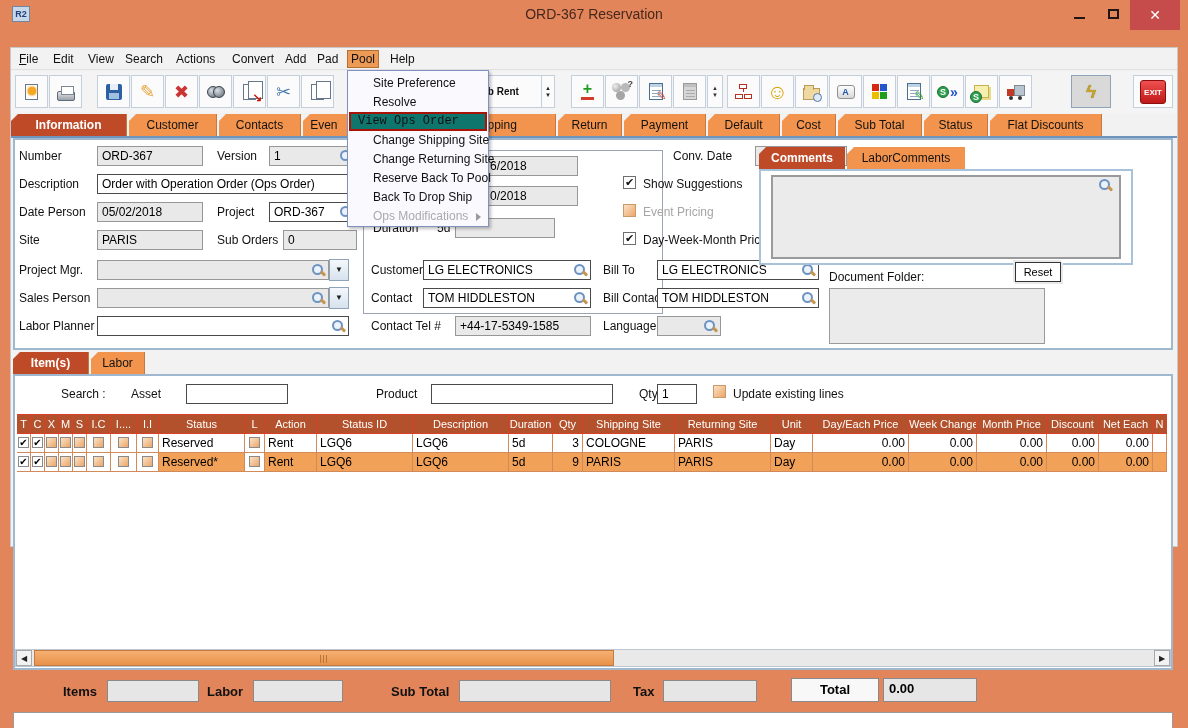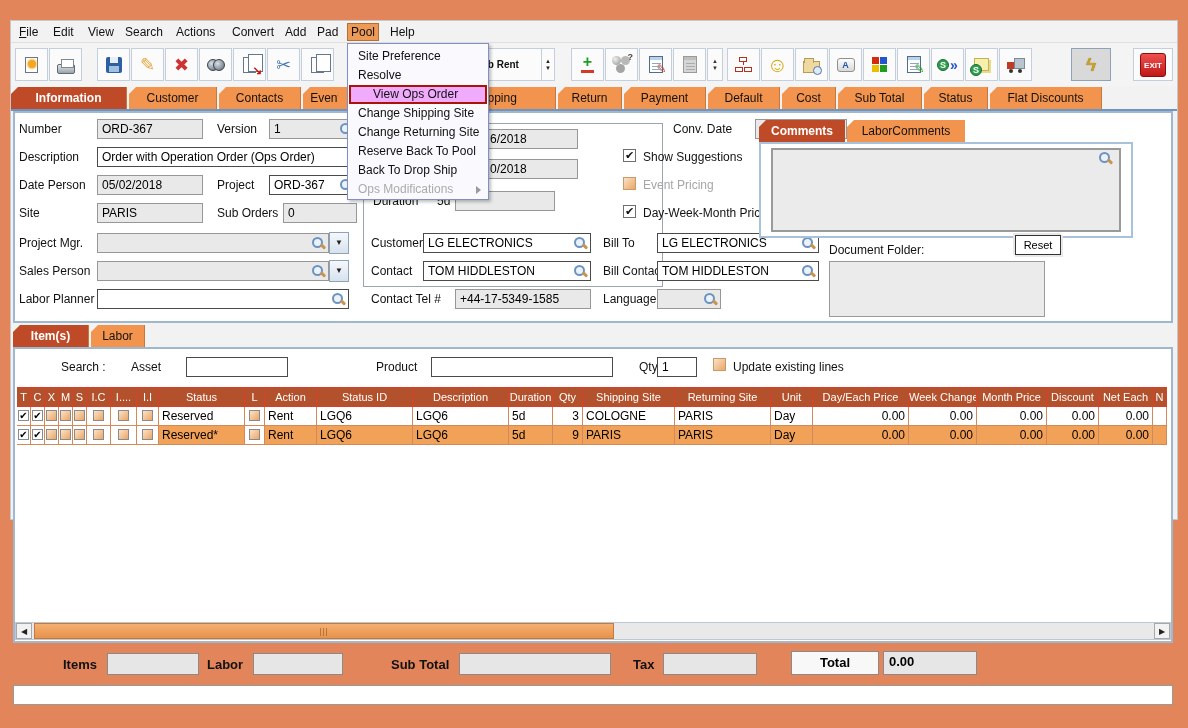--- a/index.html
+++ b/index.html
@@ -9,21 +9,21 @@
   .titlebar{position:absolute;left:0;top:0;width:100%;height:30px;}
   .appicon{position:absolute;left:12px;top:6px;width:18px;height:16px;background:#C7D7E8;border:1px solid #6F87A0;
            font-size:9px;font-weight:bold;color:#23407C;text-align:center;line-height:15px;}
   .title{position:absolute;left:0;right:0;top:6px;text-align:center;font-size:14px;color:#46281C;}
   .wbtn{position:absolute;top:0;height:30px;width:34px;text-align:center;cursor:default;}
   .wbtn-min{right:92px;}  .wbtn-max{right:58px;}
   .wbtn-close{right:8px;width:50px;background:#C64B4B;color:#fff;font-size:14px;font-weight:bold;line-height:30px;}
   .sh-min{display:inline-block;width:11px;height:2px;background:#201512;margin-top:17px;}
   .sh-max{display:inline-block;width:11px;height:10px;border:2px solid #201512;margin-top:9px;background:transparent;}
   
-  .inner{position:absolute;left:10px;top:20px;width:1168px;height:500px;background:#F2F2F2;border:1px solid #C8C8C8;}
+  .inner{position:absolute;left:10px;top:47px;width:1168px;height:500px;background:#F2F2F2;border:1px solid #C8C8C8;}
   
   .menubar{position:absolute;left:0;top:0;width:100%;height:22px;background:#F2F2F2;border-bottom:1px solid #E0E0E0;}
   .mitem{position:absolute;top:2px;height:18px;font-size:12px;color:#111;padding:2px 4px;}
   .mitem.active{background:#EE9A57;border:1px solid #B5702F;padding:1px 3px;}
   .ulf::first-letter{text-decoration:underline;}
   
   .toolbar{position:absolute;left:0;top:23px;width:100%;height:42px;background:#F4F4F4;}
   .tbtn{position:absolute;top:4px;width:33px;height:33px;background:#FBFBFB;border:1px solid #C3CFDD;
         display:flex;align-items:center;justify-content:center;position:absolute;}
   .tbtn.pressed{background:#D9D9D9;border:1px solid #8FA3B8;}
@@ -132,30 +132,37 @@
   .sthumb{position:absolute;left:18px;top:0;height:16px;background:linear-gradient(#F5B072,#E8924A);border:1px solid #C47A3E;}
   .sthumb::after{content:"";position:absolute;left:50%;top:4px;width:8px;height:8px;margin-left:-4px;
       background:repeating-linear-gradient(90deg,#B97439 0 1px,transparent 1px 3px);}
   
   .totlbl{position:absolute;font-size:13px;font-weight:bold;color:#111;}
   .totfld{position:absolute;height:22px;background:#E6E6E6;border:1px solid #8A8A8A;font-size:13px;font-weight:bold;padding:2px 5px;}
   .totbox{position:absolute;height:24px;background:#F8F8F8;border:1px solid #8A8A8A;font-size:13px;font-weight:bold;text-align:center;line-height:22px;}
   .statusbar{position:absolute;left:2px;top:664px;width:1160px;height:20px;background:#fff;border:1px solid #9A9A9A;}
   
   .pmenu{position:absolute;left:336px;top:22px;width:142px;height:157px;background:#F9F9FE;border:1px solid #8090C0;z-index:50;box-shadow:2px 2px 3px rgba(0,0,0,.25);}
-  .pitem{position:absolute;left:1px;right:1px;height:19px;font-size:12px;color:#111;line-height:19px;padding-left:9px;white-space:nowrap;}
-  .pitem.hl{background:#f0abfc;border:2px solid #A81508;line-height:15px;padding-left:22px;}
+  .pitem{position:absolute;left:1px;right:1px;height:19px;font-size:12px;color:#111;line-height:19px;padding-left:24px;white-space:nowrap;}
+  .pitem.hl{background:#0f766e;border:2px solid #A81508;line-height:15px;padding-left:7px;font-family:Liberation Mono, monospace;}
   .pitem.dis{color:#ABABAB;}
   .subarrow{position:absolute;right:6px;top:6px;width:0;height:0;border-left:5px solid #9A9A9A;border-top:4px solid transparent;border-bottom:4px solid transparent;}
 </style>
 </head>
 <body>
 
 <div class="window">
 
+  <div class="titlebar">
+    <div class="appicon">R2</div>
+    <div class="title">ORD-367 Reservation</div>
+    <div class="wbtn wbtn-min"><span class="sh-min"></span></div>
+    <div class="wbtn wbtn-max"><span class="sh-max"></span></div>
+    <div class="wbtn wbtn-close">✕</div>
+  </div>
 
   <div class="inner">
 
     <div class="menubar">
       <div class="mitem ulf" style="left:4px">File</div>
       <div class="mitem" style="left:38px">Edit</div>
       <div class="mitem" style="left:73px">View</div>
       <div class="mitem" style="left:110px">Search</div>
       <div class="mitem" style="left:161px">Actions</div>
       <div class="mitem" style="left:217px">Convert</div>

